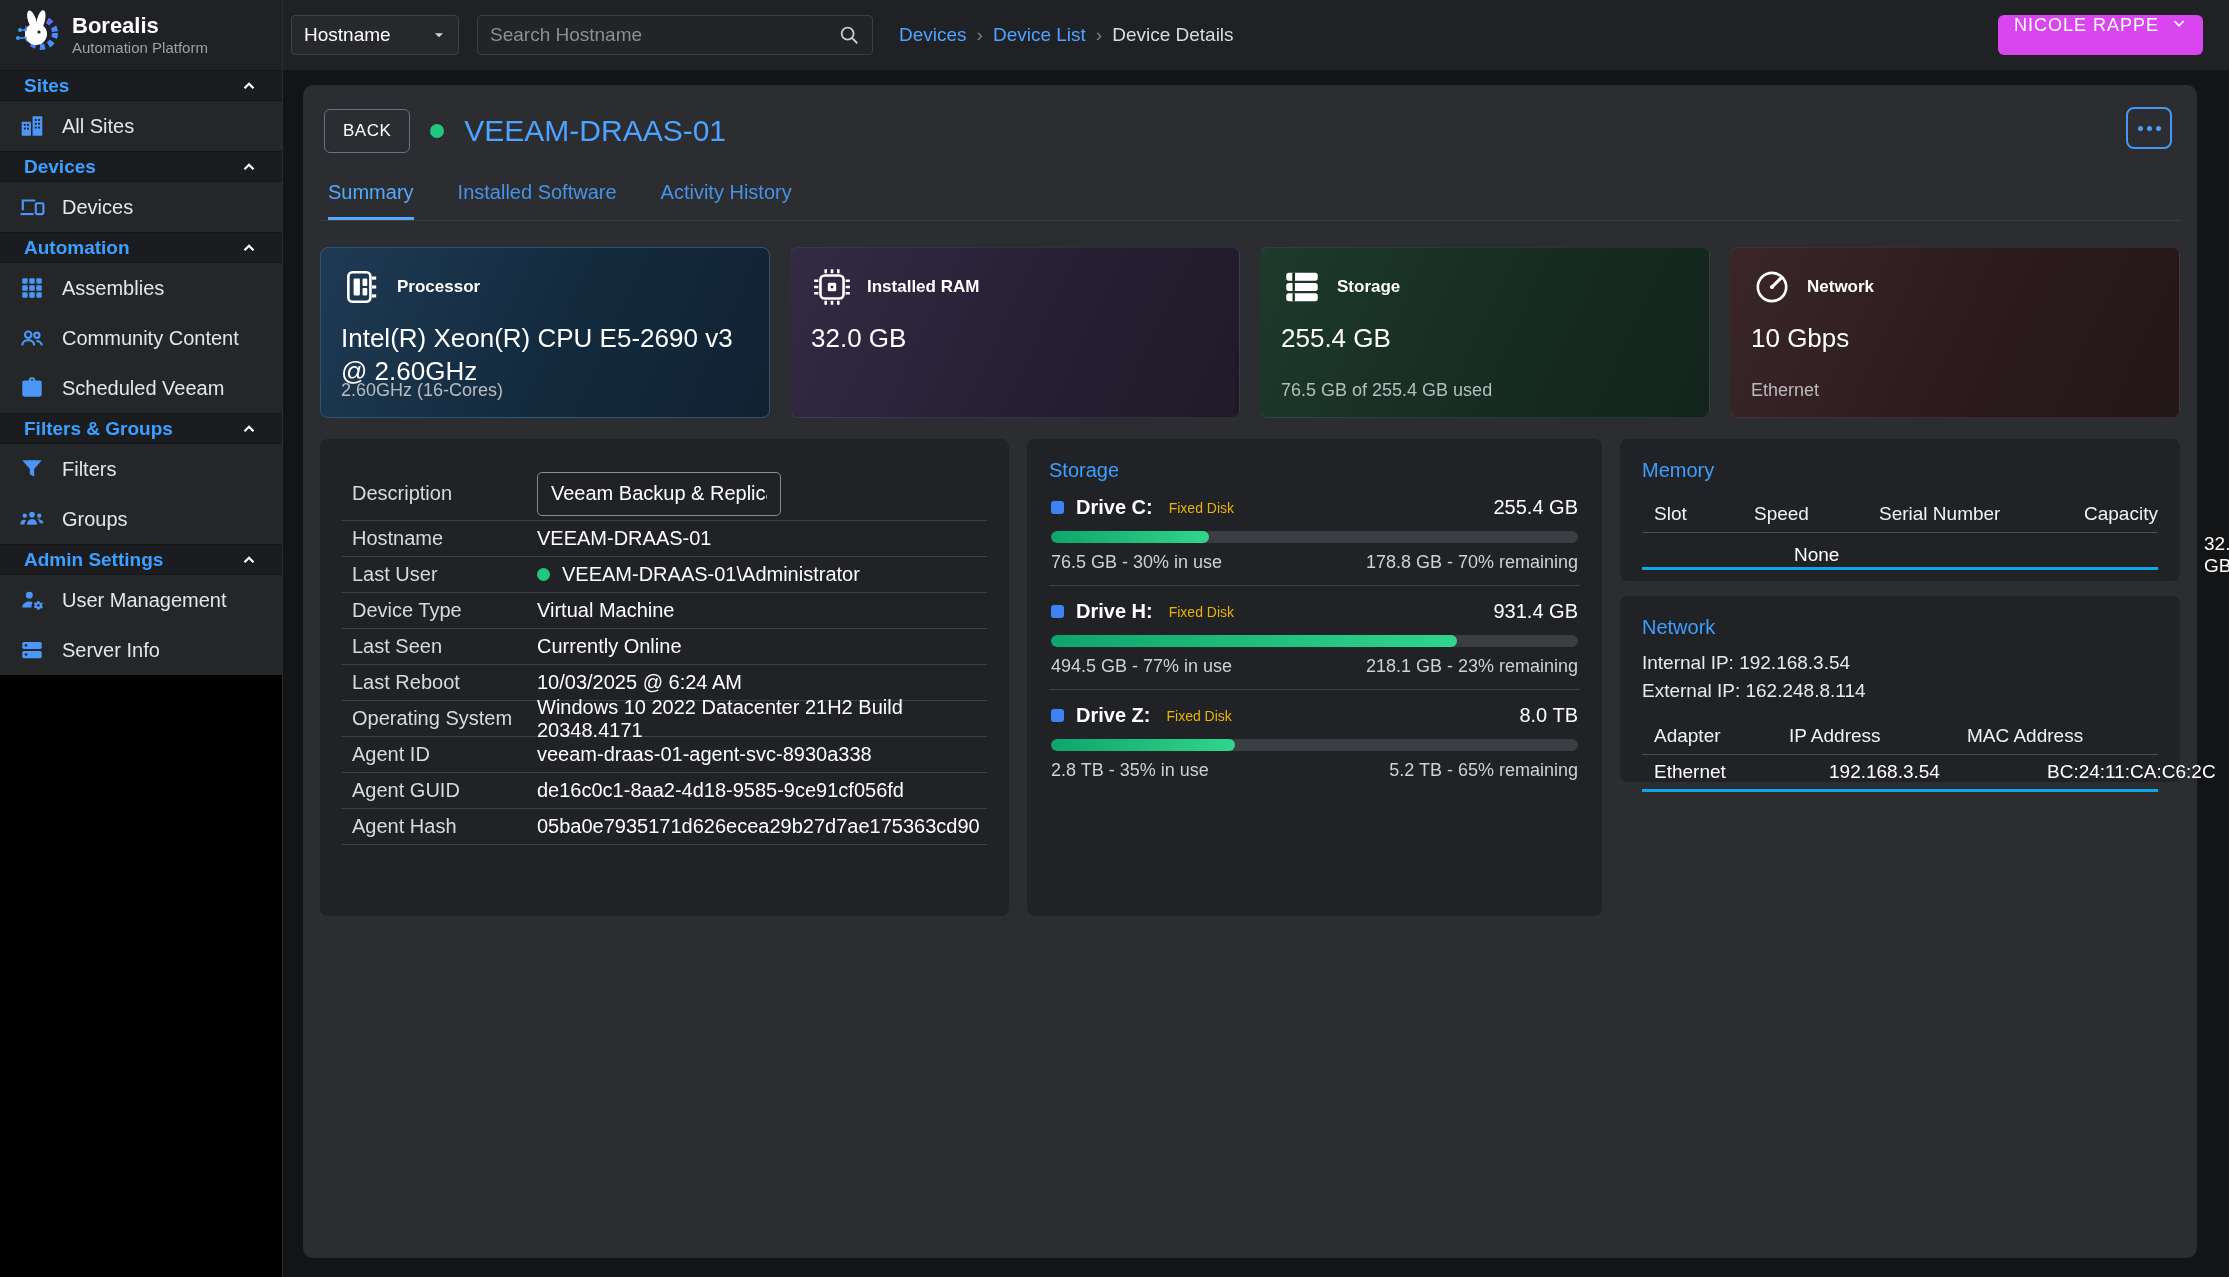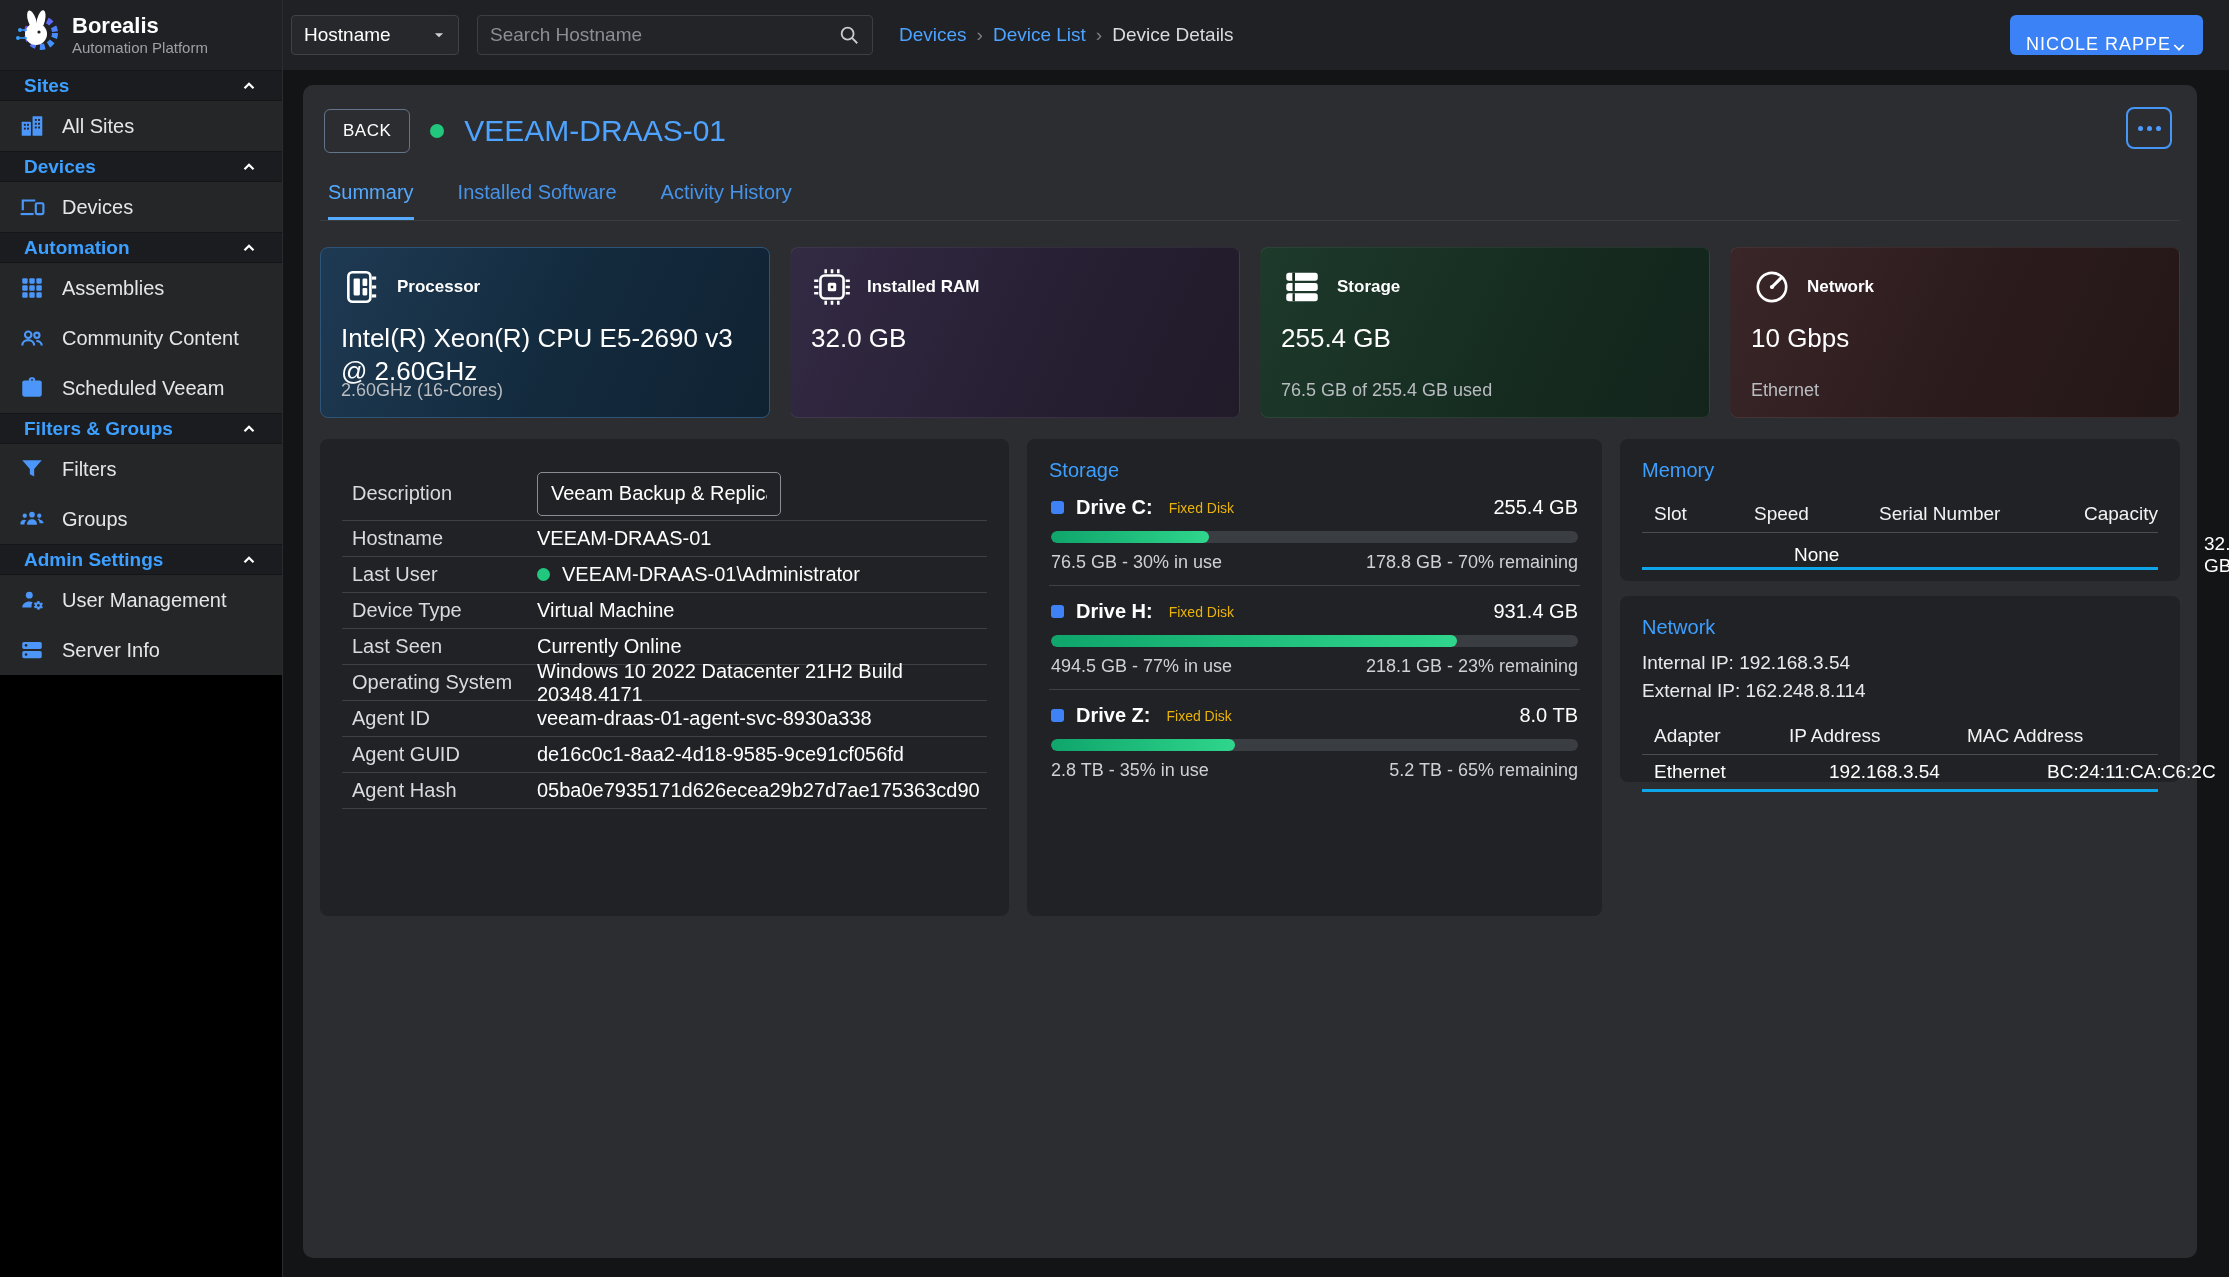--- a/index.html
+++ b/index.html
@@ -39,22 +39,22 @@
     width:396px; height:40px; margin-left:18px; background:#222427; border:1px solid #3b3e42; border-radius:4px;
     display:flex; align-items:center; padding:0 12px;
   }
   .search-box input { flex:1; background:transparent; border:none; outline:none; color:#e8eaec; font-size:19px; font-family:"Liberation Sans", sans-serif; }
   .search-box input::placeholder { color:#8b8e93; }
   .breadcrumbs { margin-left:26px; font-size:19px; display:flex; gap:10px; align-items:center; }
   .crumb-link { color:#4da3ff; cursor:pointer; }
   .crumb-sep { color:#7d8085; }
   .crumb-current { color:#d9dbdd; }
   .user-chip {
-    position:absolute; right:26px; top:15px; height:40px; background:#3b82f6; border-radius:6px;
-    display:flex; align-items:flex-end; padding:0 16px; font-size:18px; letter-spacing:1px; color:#fff; cursor:pointer;
+    position:absolute; right:26px; top:15px; height:40px; background:#d946ef; border-radius:6px;
+    display:flex; align-items:flex-start; gap:12px; padding:0 16px; font-size:18px; letter-spacing:1px; color:#fff; cursor:pointer;
   }
   
   .content-card {
     position:absolute; left:303px; top:85px; width:1894px; height:1173px;
     background:#2b2d30; border-radius:10px; padding:22px 17px 0 17px;
   }
   .page-header { display:flex; align-items:center; gap:20px; padding-left:4px; position:relative; height:48px; }
   .back-button {
     height:44px; padding:0 18px; background:transparent; border:1px solid #64748b; border-radius:6px;
     color:#fff; font-size:17px; letter-spacing:0.5px; cursor:pointer; font-family:"Liberation Sans", sans-serif;
@@ -440,20 +440,24 @@
         </div>
         <div class="ds-row">
           <span class="ds-label">Device Type</span>
           <span class="ds-value">Virtual Machine</span>
         </div>
         <div class="ds-row">
           <span class="ds-label">Last Seen</span>
           <span class="ds-value">Currently Online</span>
         </div>
         <div class="ds-row">
+          <span class="ds-label">Last Reboot</span>
+          <span class="ds-value">10/03/2025 @ 6:24 AM</span>
+        </div>
+        <div class="ds-row">
           <span class="ds-label">Operating System</span>
           <span class="ds-value">Windows 10 2022 Datacenter 21H2 Build 20348.4171</span>
         </div>
         <div class="ds-row">
           <span class="ds-label">Agent ID</span>
           <span class="ds-value">veeam-draas-01-agent-svc-8930a338</span>
         </div>
         <div class="ds-row">
           <span class="ds-label">Agent GUID</span>
           <span class="ds-value">de16c0c1-8aa2-4d18-9585-9ce91cf056fd</span>

